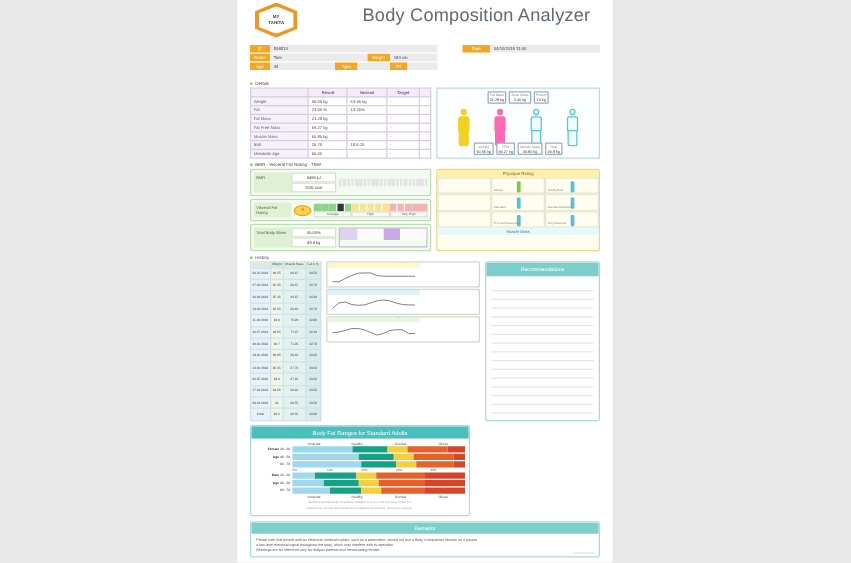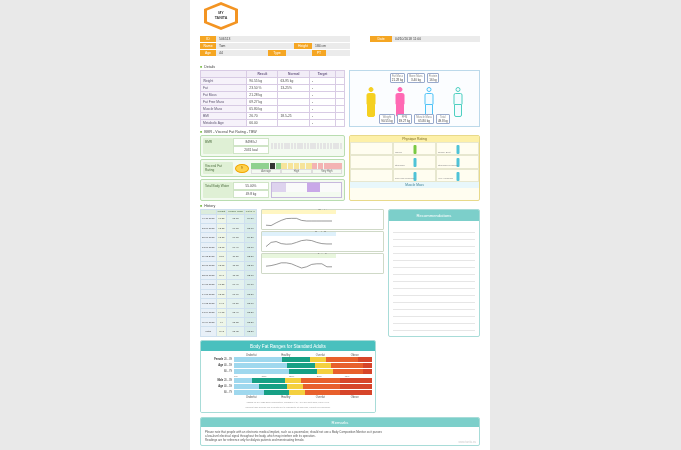--- a/index.html
+++ b/index.html
@@ -124,20 +124,21 @@
 
 <div class="page">
 
   <div class="hdr">
     <div class="logo">
       <div class="logo-in">
         <span>MY</span>
         <span>TANITA</span>
       </div>
     </div>
+    <div class="app-title">Body Composition Analyzer</div>
   </div>
 
   <div class="idbar" style="height:26px;">
     <div class="daterow">
       <span class="lbl" style="width:22px">Date</span>
       <span class="val">04/10/2018 11:00</span>
     </div>
     <div class="row2">
       <span class="lbl" style="width:16px">ID</span>
       <span class="val">506513</span>

